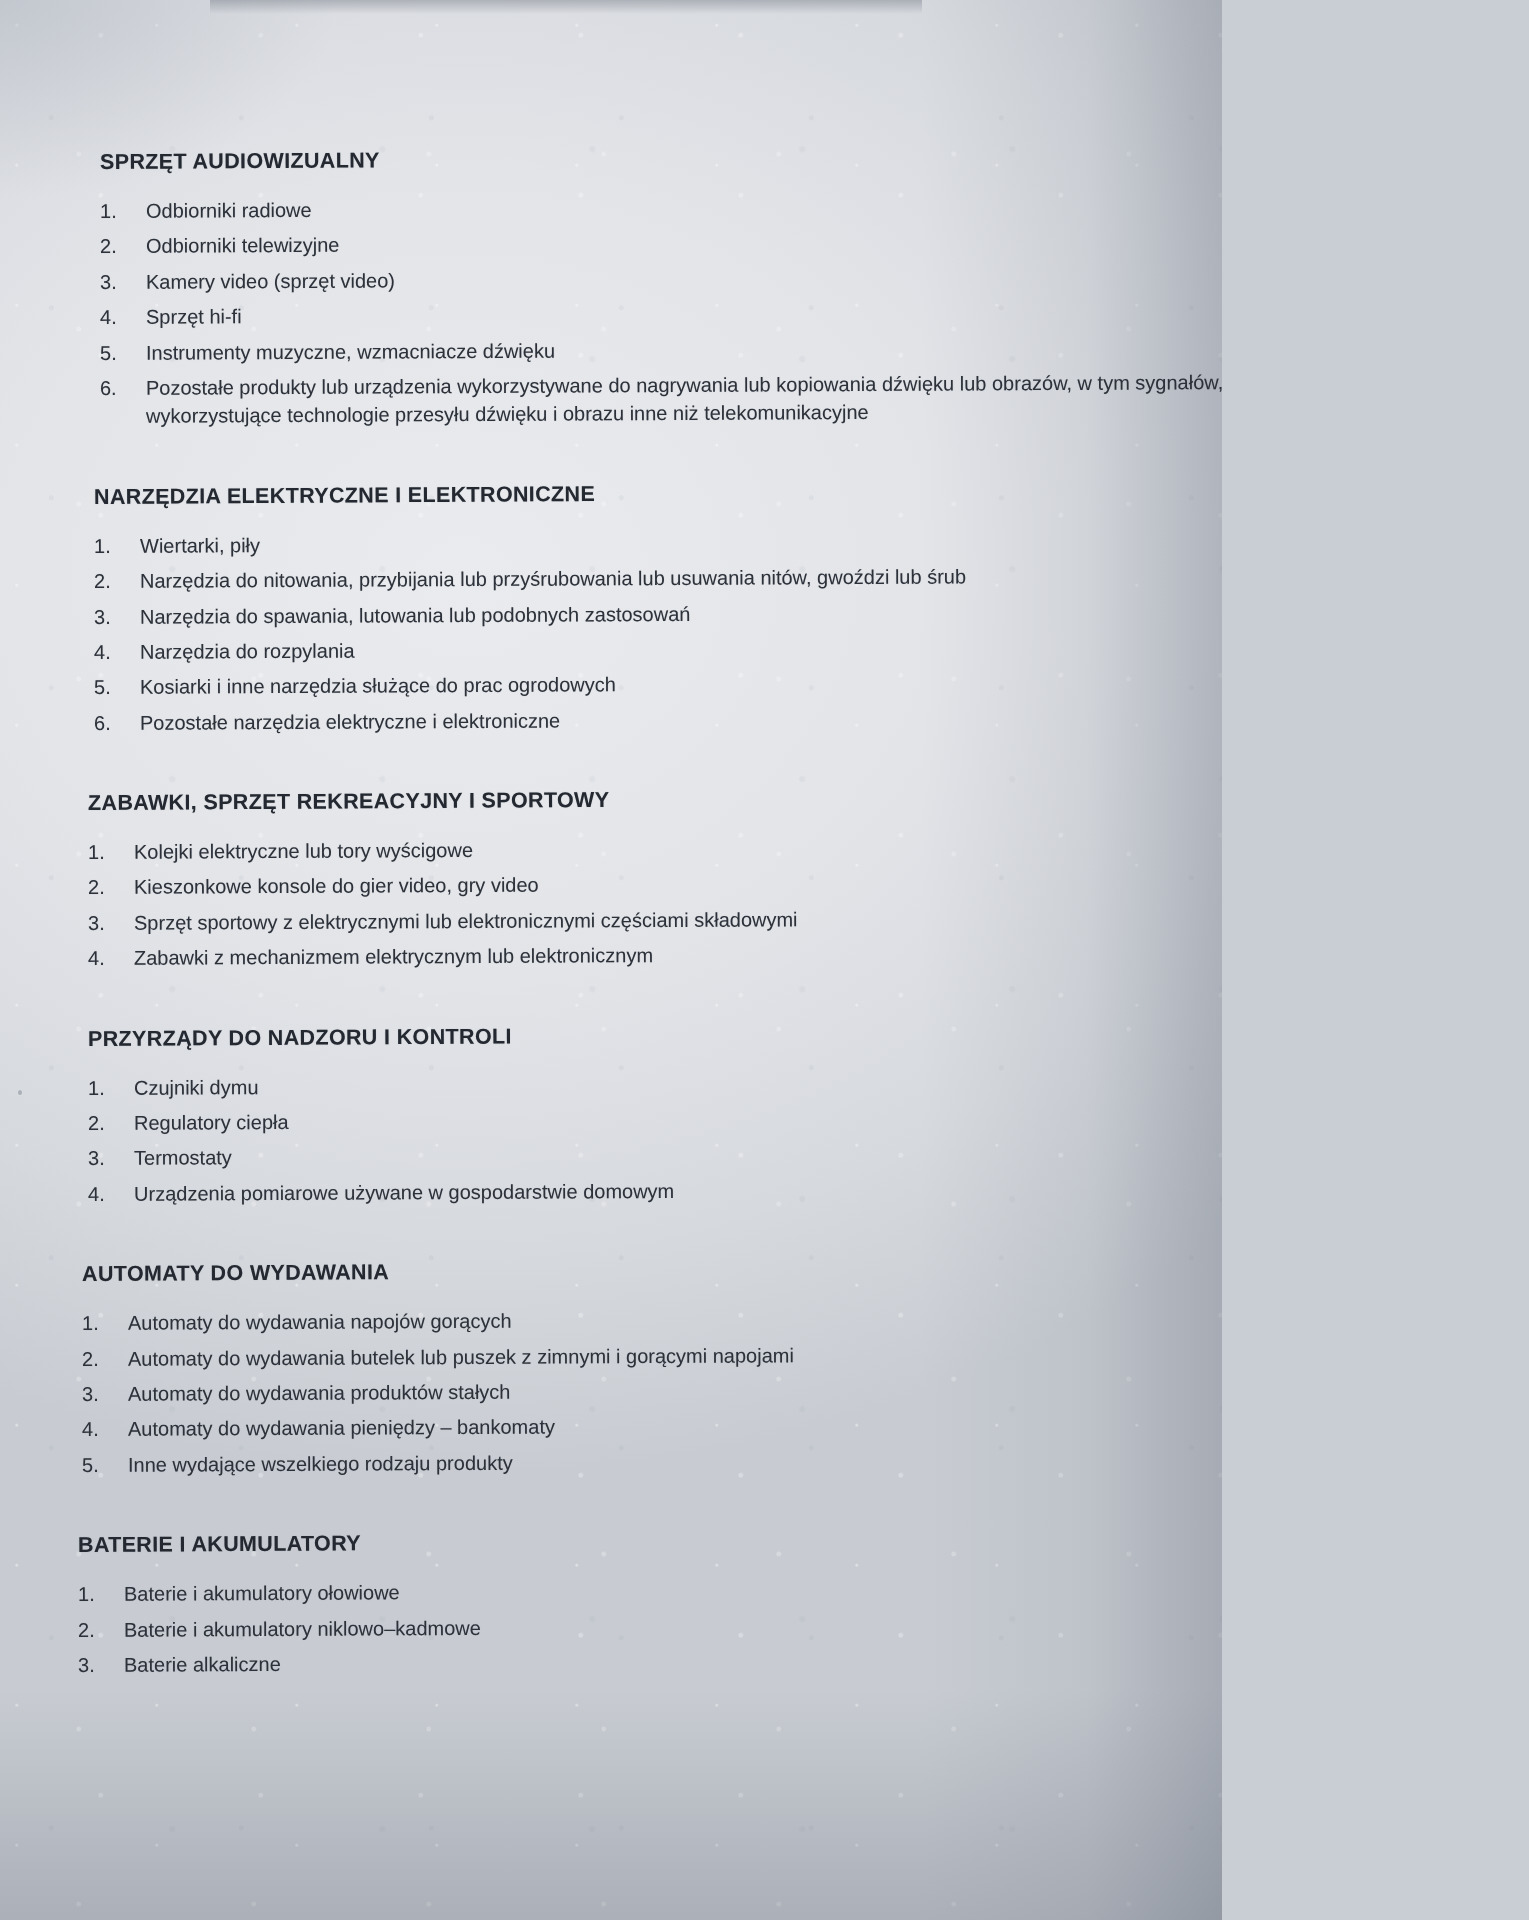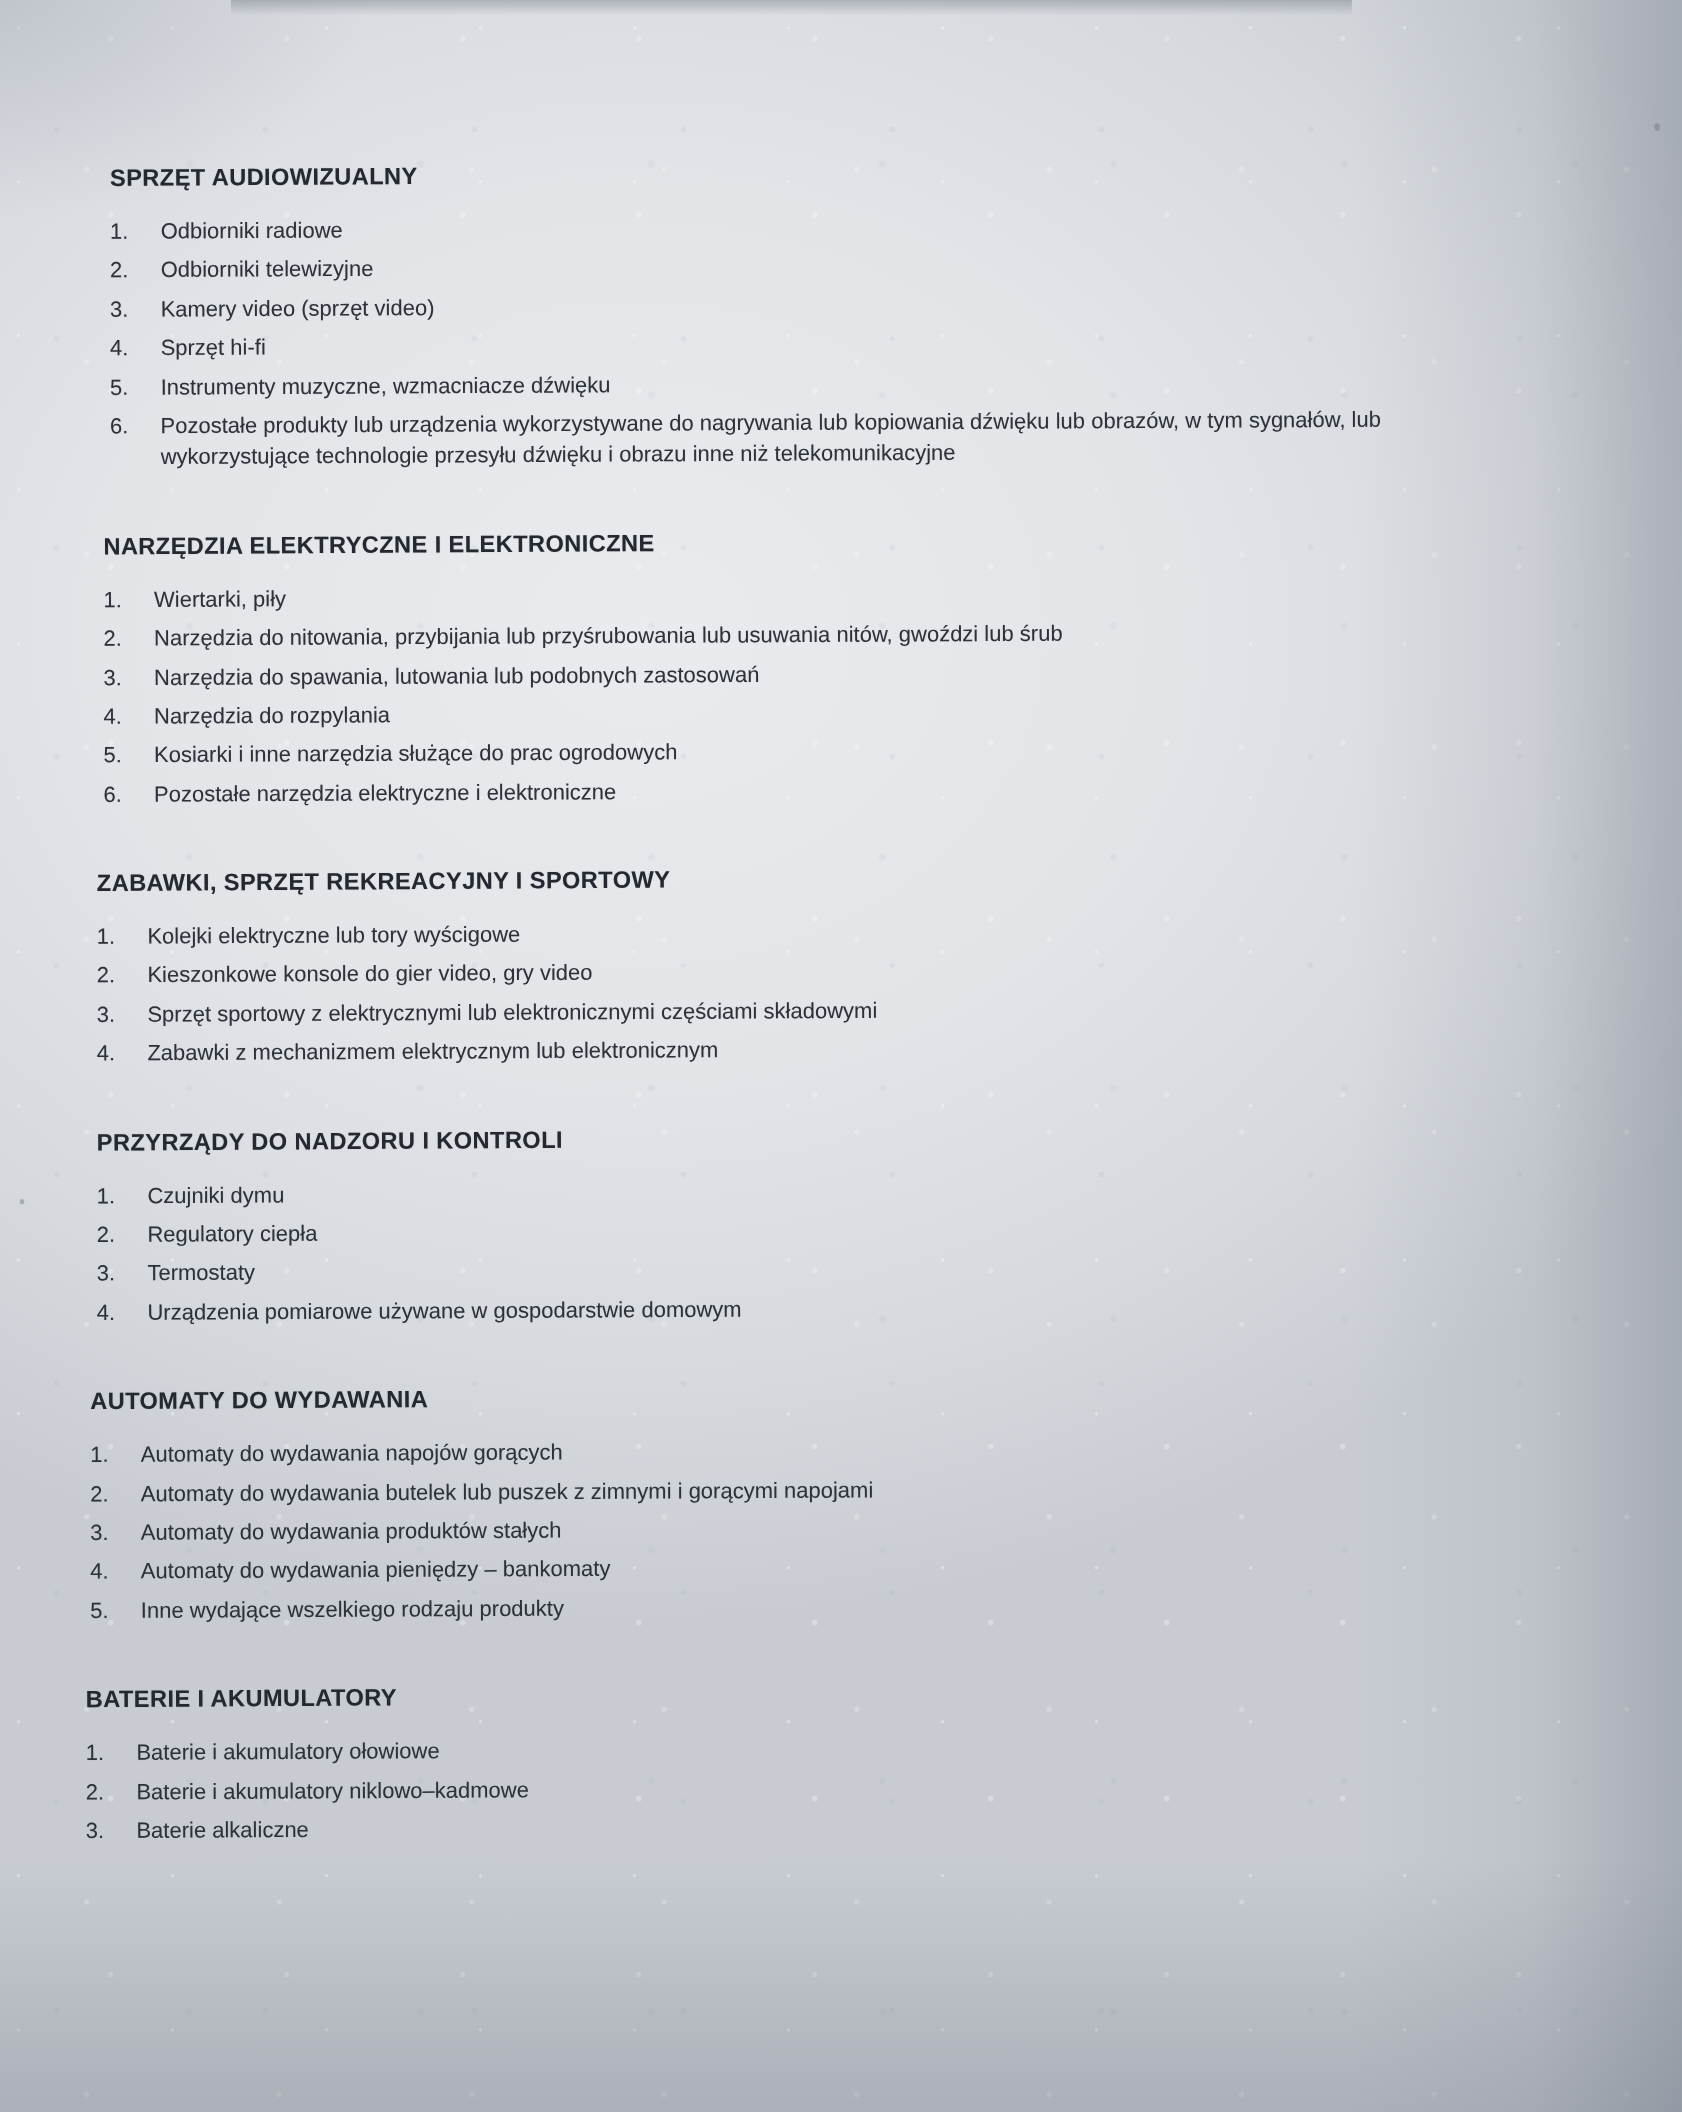--- a/index.html
+++ b/index.html
@@ -10,21 +10,21 @@
     width: 1529px;
     height: 1920px;
     background: #c9cdd4;
     font-family: "Liberation Sans", sans-serif;
     overflow: hidden;
   }
 
   
   .page-photo {
     position: relative;
-    width: 1529px;
+    width: 1222px;
     height: 1920px;
     background:
       radial-gradient(ellipse 1100px 900px at 38% 30%, #e9ebee 0%, #e2e4e8 45%, #d6d9de 75%, #c8ccd2 100%),
       linear-gradient(160deg, #e6e8ec 0%, #dcdfe4 40%, #cfd3d9 100%);
     overflow: hidden;
   }
   
   .grain {
     position: absolute;
     inset: 0;

